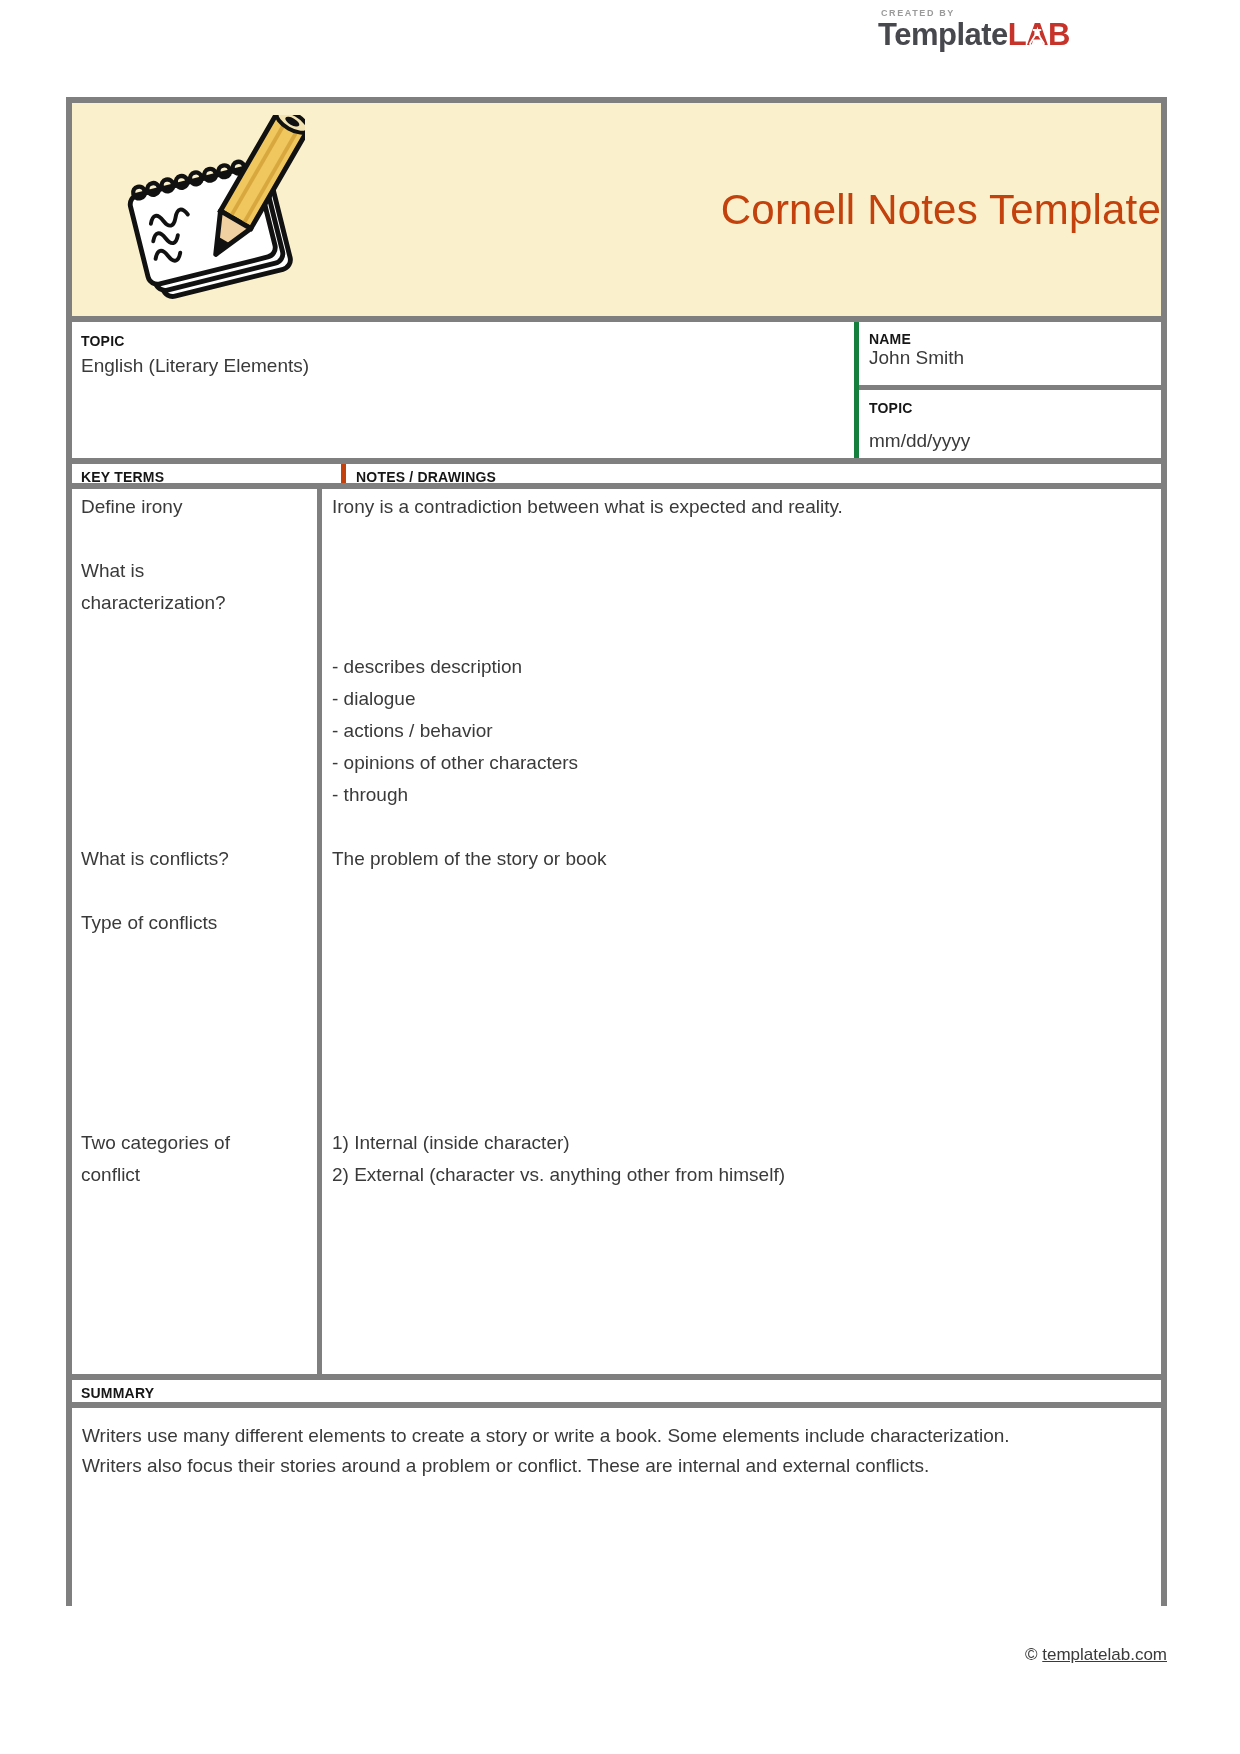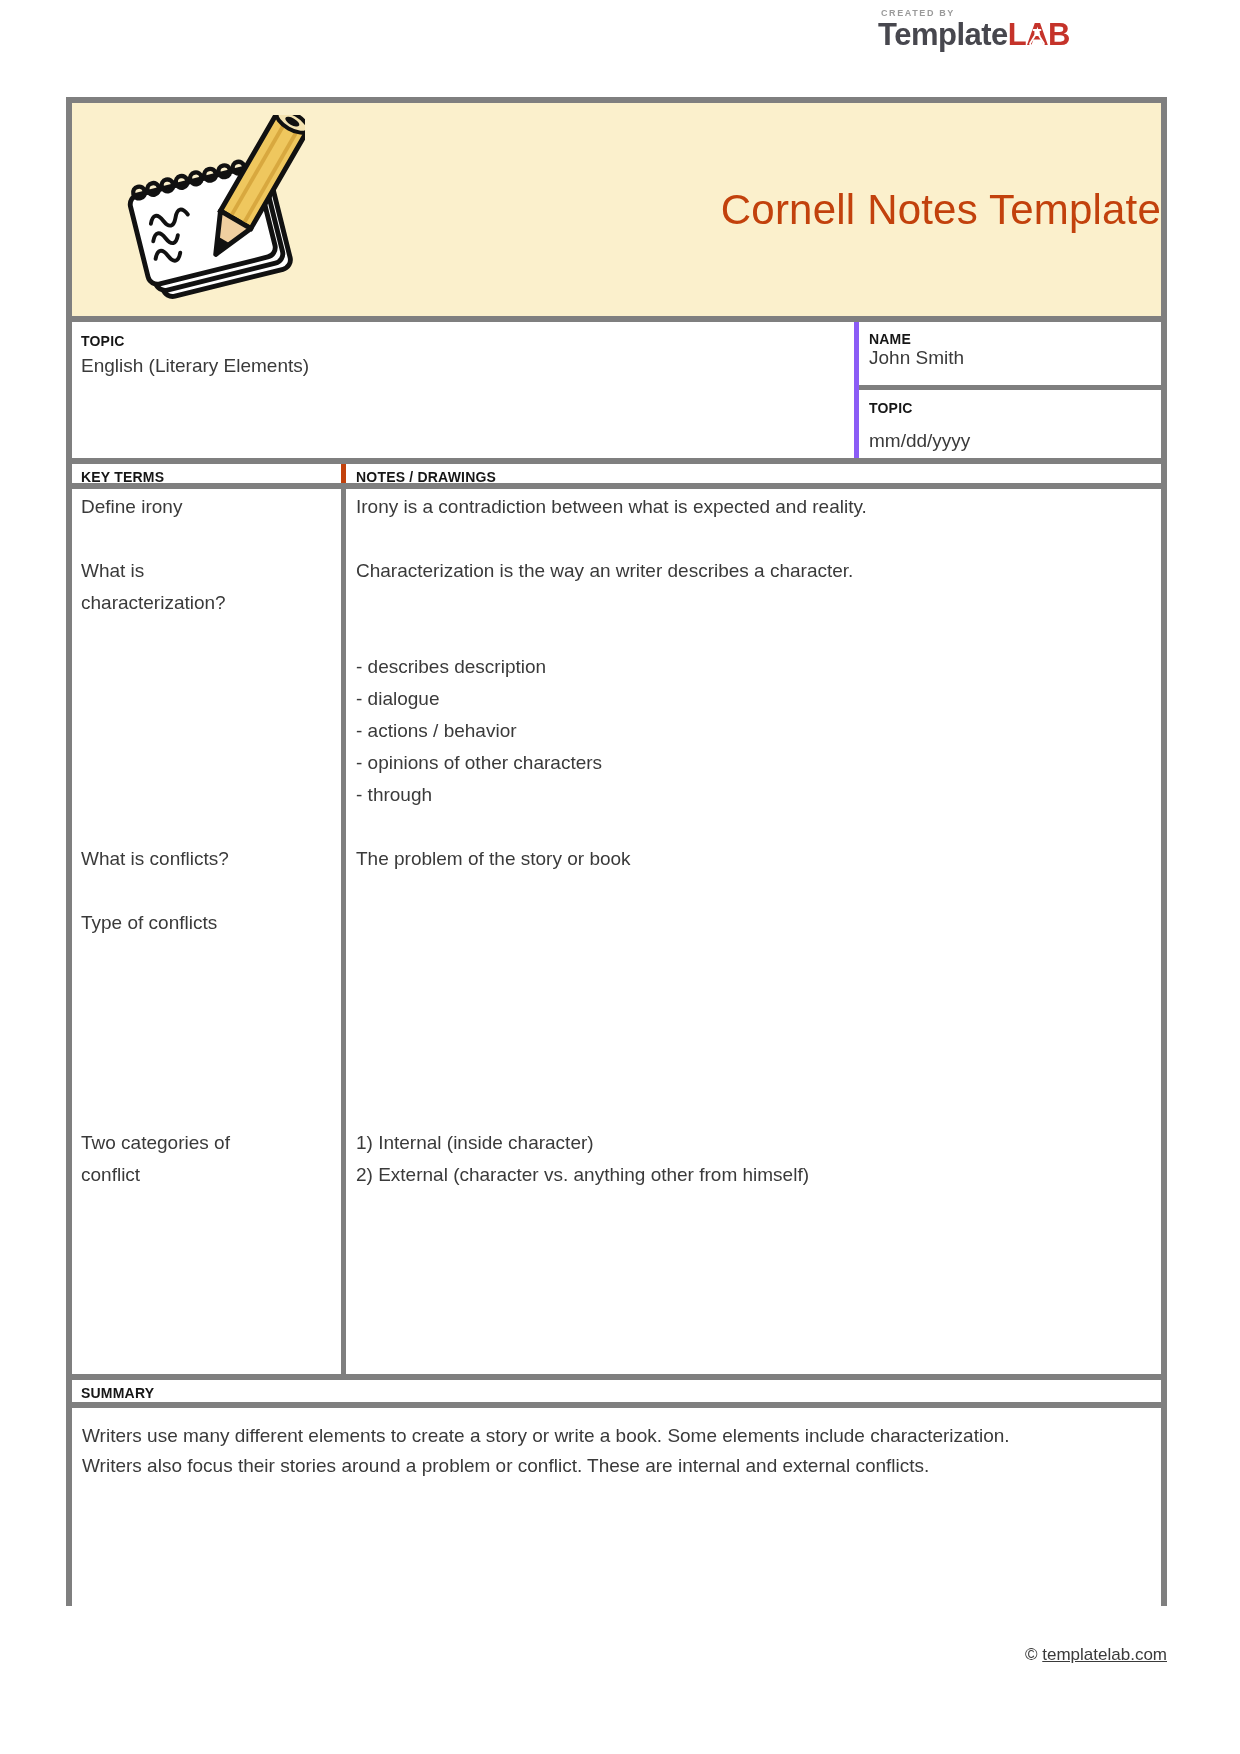--- a/index.html
+++ b/index.html
@@ -40,37 +40,37 @@
   .page-title {
     position:absolute; left:170px; right:0; top:50%;
     transform:translateY(-50%);
     text-align:right; font-size:42px; font-weight:400; color:#c2410c;
     letter-spacing:0.2px;
   }
 
   
   .info-row { display:flex; height:142px; border-bottom:6px solid #7f7f7f; }
   .topic-cell { width:782px; padding:11px 0 0 9px; }
-  .nd-col { flex:1; border-left:5px solid #8b5cf6; display:flex; flex-direction:column; }
+  .nd-col { flex:1; border-left:5px solid #15803d; display:flex; flex-direction:column; }
   .name-cell { height:68px; border-bottom:5px solid #7f7f7f; padding:9px 0 0 10px; }
   .date-cell { flex:1; padding:10px 0 0 10px; }
   .fld-label { font-size:14px; font-weight:700; color:#161616; letter-spacing:0.2px; }
   .fld-value { font-size:19px; color:#3a3a3a; margin-top:6px; }
   .name-cell .fld-value { margin-top:0; }
   .date-cell .fld-value { margin-top:14px; }
 
   
   .cols-head { display:flex; height:25px; border-bottom:6px solid #7f7f7f; }
   .kt-head { width:274px; border-right:5px solid #c2410c; padding:4px 0 0 9px; }
   .nt-head { flex:1; padding:4px 0 0 10px; }
   .col-h { font-size:14px; font-weight:700; color:#161616; letter-spacing:0.2px; }
 
   
   .content-row { display:flex; height:891px; border-bottom:6px solid #7f7f7f; }
-  .key-col { width:274px; border-right:5px solid #7f7f7f; position:relative; }
+  .key-col { width:250px; border-right:5px solid #7f7f7f; position:relative; }
   .notes-col { flex:1; position:relative; }
   .blk { position:absolute; font-size:19px; line-height:32px; color:#3a3a3a; }
   .key-col .blk { left:9px; max-width:200px; }
   .notes-col .blk { left:10px; white-space:nowrap; }
 
   
   .sum-label-row { height:28px; border-bottom:6px solid #7f7f7f; padding:4px 0 0 9px; }
   .sum-body { height:198px; padding:13px 0 0 10px; }
   .sum-text { font-size:19px; line-height:30px; color:#3a3a3a; max-width:935px; }
 
@@ -161,23 +161,20 @@
         <div class="blk" style="top:2px">Define irony</div>
         <div class="blk" style="top:66px">What is characterization?</div>
         <div class="blk" style="top:354px">What is conflicts?</div>
         <div class="blk" style="top:418px">Type of conflicts</div>
         <div class="blk" style="top:638px">Two categories of conflict</div>
       </div>
       <div class="notes-col">
         <div class="blk" style="top:2px">
           <div>Irony is a contradiction between what is expected and reality.</div>
         </div>
-        <div class="blk" style="top:66px">
-          <div>Characterization is the way an writer describes a character.</div>
-        </div>
         <div class="blk" style="top:162px">
           <div>- describes description</div>
           <div>- dialogue</div>
           <div>- actions / behavior</div>
           <div>- opinions of other characters</div>
           <div>- through</div>
         </div>
         <div class="blk" style="top:354px">
           <div>The problem of the story or book</div>
         </div>

